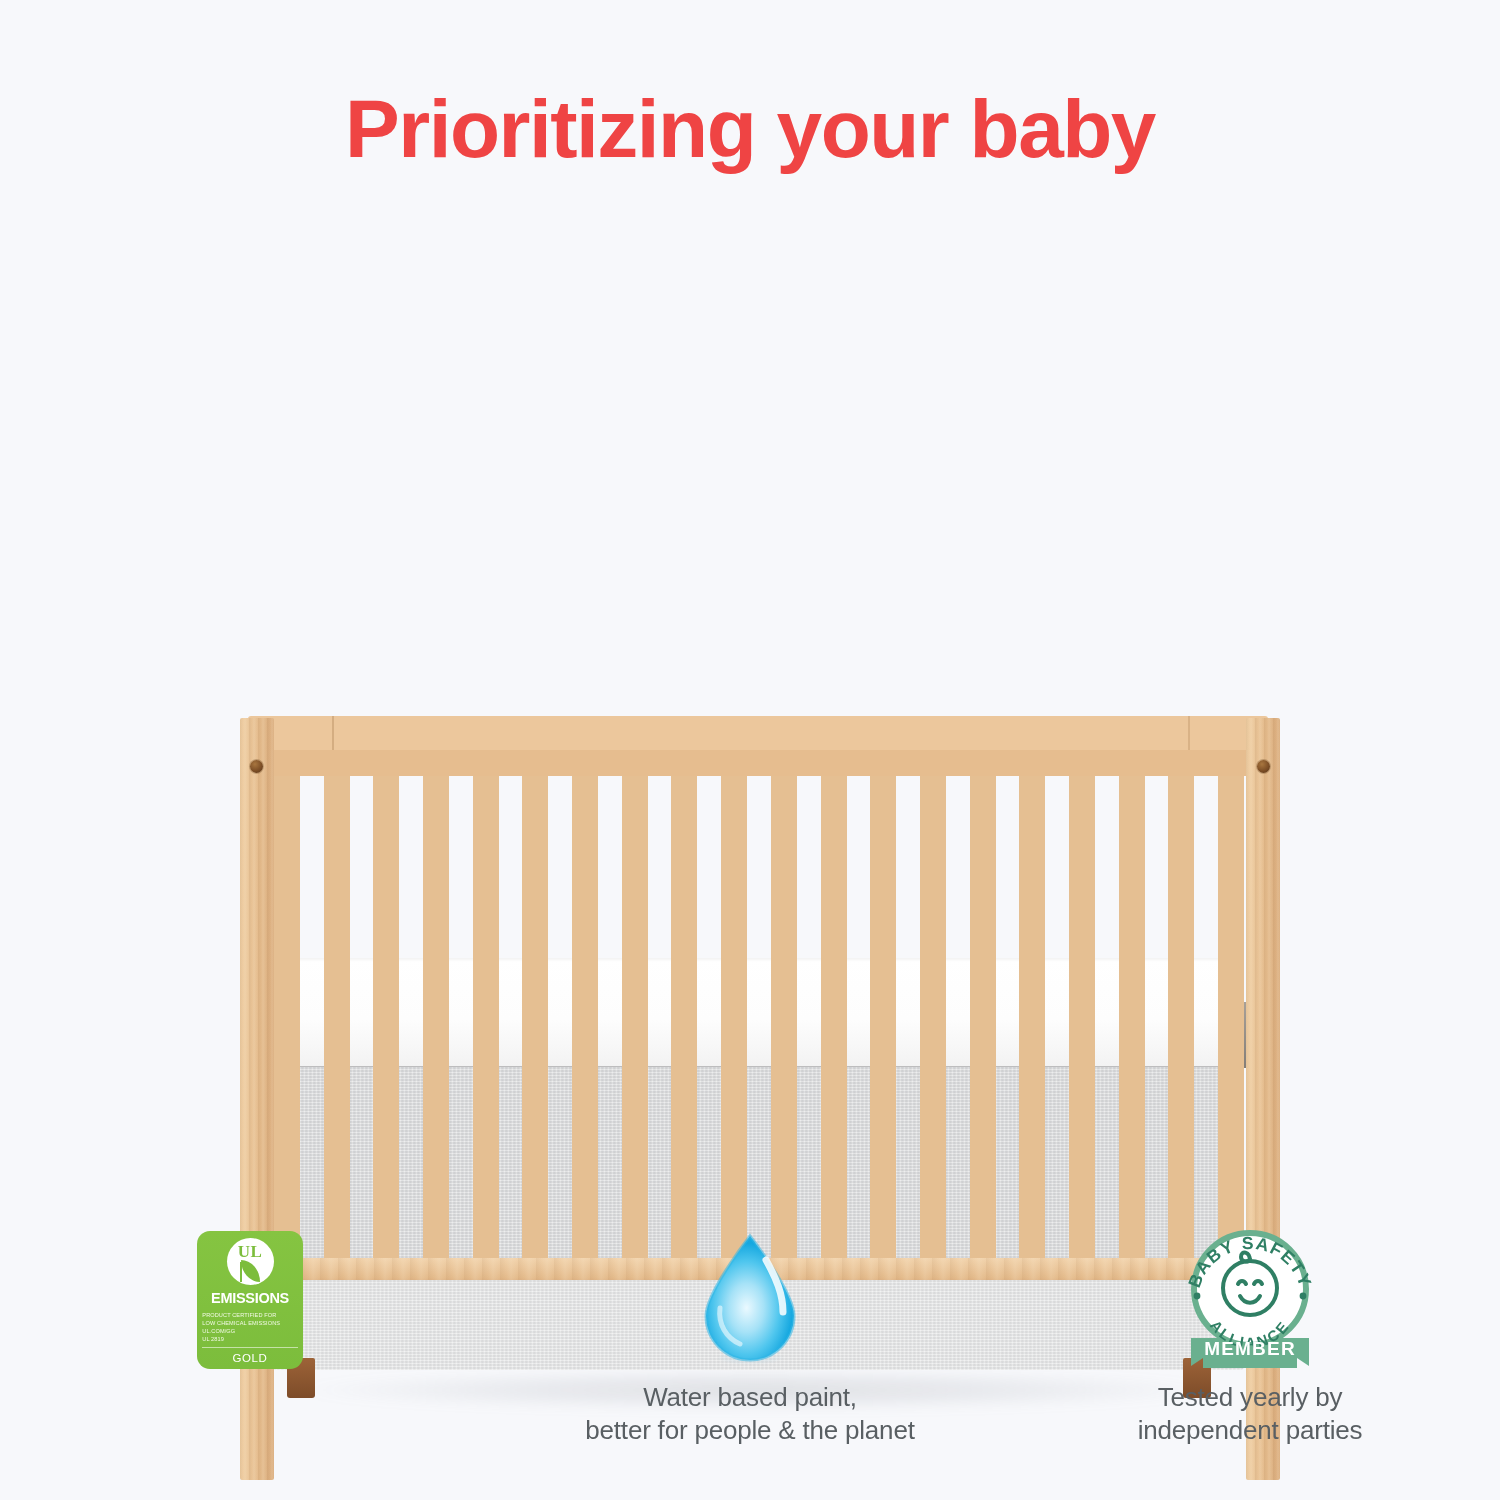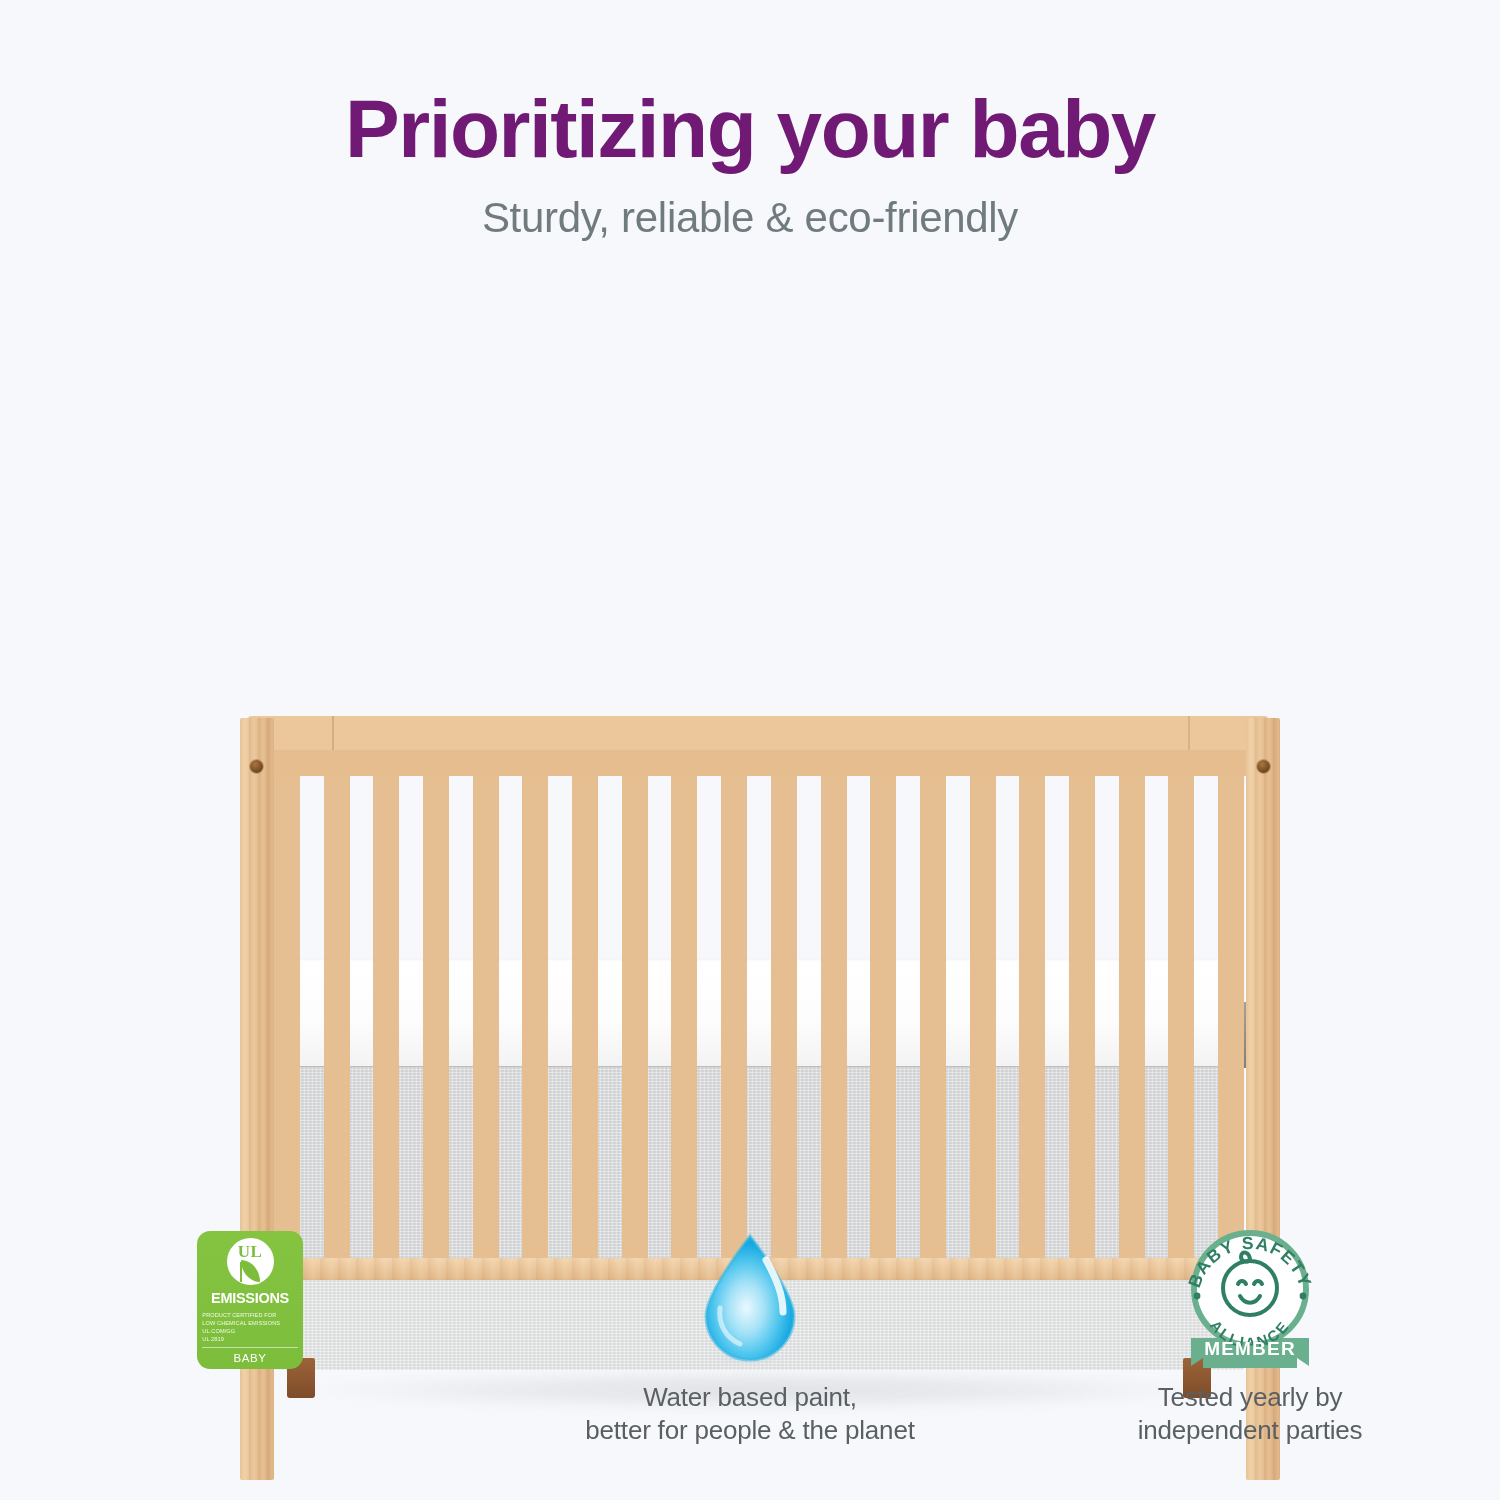--- a/index.html
+++ b/index.html
@@ -11,21 +11,21 @@
     overflow:hidden;
     position:relative;
   }
 
   
   #header { position:absolute; top:0; left:0; width:1500px; text-align:center; }
   #headline {
     margin-top:86px;
     font-size:82px;
     font-weight:bold;
-    color:#701a75;
+    color:#ef4444;
     letter-spacing:-1.5px;
     line-height:1.05;
   }
   #subhead {
     margin-top:22px;
     font-size:42px;
     font-weight:normal;
     color:#707b80;
     letter-spacing:-0.3px;
   }
@@ -195,21 +195,20 @@
   .ribbon-text {
     position:absolute; left:0; top:112px; width:100%; text-align:center;
     font-size:19px; font-weight:bold; color:#ffffff; letter-spacing:1.2px;
   }
 </style>
 </head>
 <body>
 
 <div id="header">
   <div id="headline">Prioritizing your baby</div>
-  <div id="subhead">Sturdy, reliable &amp; eco-friendly</div>
 </div>
 
 <div id="crib-stage">
   <div id="floor-shadow"></div>
 
   <div id="crib">
 
     <div id="mattress"></div>
     <div id="mattress-zip-left"></div>
     <div id="mattress-zip-right"></div>
@@ -272,21 +271,21 @@
           <div id="gg-ul-text">UL</div>
           <div id="gg-leaf-stem"></div>
           <div id="gg-leaf"></div>
         </div>
         <div id="gg-name">EMISSIONS</div>
         <div id="gg-fine">PRODUCT CERTIFIED FOR
 LOW CHEMICAL EMISSIONS
 UL.COM/GG
 UL 2819</div>
         <div id="gg-divider"></div>
-        <div id="gg-gold">BABY</div>
+        <div id="gg-gold">GOLD</div>
       </div>
     </div>
   </div>
 
   <div class="feature">
     <div class="feature-icon">
       <div id="drop-wrap">
         <svg width="120" height="140" viewBox="0 0 120 140">
           <defs>
             <radialGradient id="dropGrad" cx="46%" cy="58%" r="52%">

